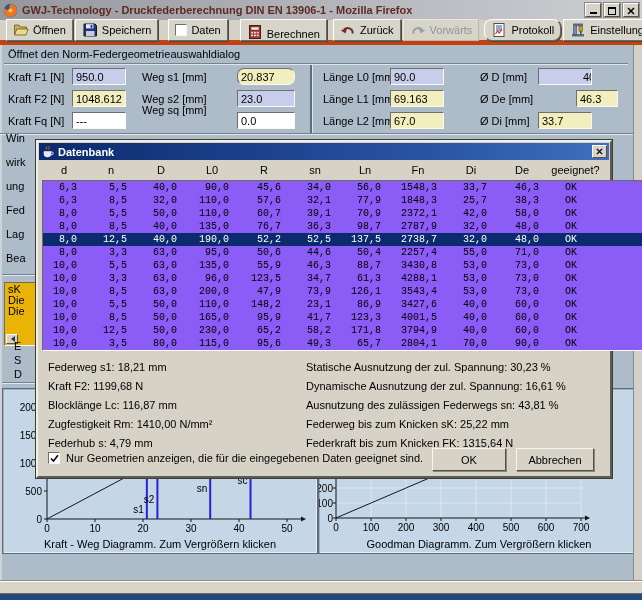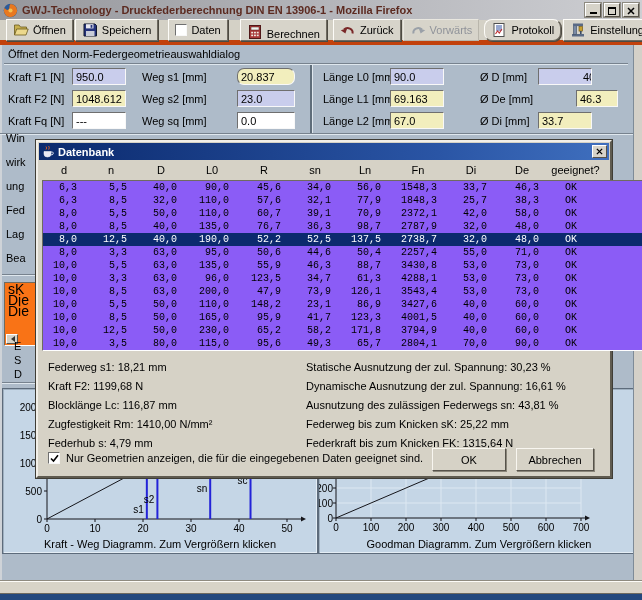--- a/index.html
+++ b/index.html
@@ -38,22 +38,22 @@
 
   .flabel { position:absolute; height:17px; display:flex; align-items:center; }
   .ffield { position:absolute; height:17px; border:1px solid; border-color:#6f6f6f #f8f8f8 #f8f8f8 #6f6f6f;
     padding:1px 3px; display:flex; align-items:center; overflow:hidden; }
   .bg-blue { background:var(--field-blue,#c9cdec); }
   .bg-yellow { background:var(--field-yellow,#f2eebd); }
   .bg-white { background:#fff; }
   .vdivider { position:absolute; left:310px; top:20px; width:2px; height:69px; background:#5f6d7a; box-shadow:1px 0 0 #dfe7ee; }
 
   .frag { position:absolute; white-space:nowrap; }
-  .fragbox { position:absolute; left:4px; top:237px; width:46px; height:64px; background:#f97316;
-    border:1px solid; border-color:#6f6b60 #fff #fff #6f6b60; font-size:14px; line-height:11px; padding:1px 0 0 3px; overflow:hidden; }
+  .fragbox { position:absolute; left:4px; top:237px; width:46px; height:64px; background:#eab308;
+    border:1px solid; border-color:#6f6b60 #fff #fff #6f6b60; font-size:11px; line-height:11px; padding:1px 0 0 3px; overflow:hidden; }
   .scrollbtn { position:absolute; left:1px; bottom:1px; width:12px; height:10px; background:#d6d2c6;
     border:1px solid; border-color:#fff #56524a #56524a #fff; display:flex; align-items:center; justify-content:center; }
   .tri-left { width:0; height:0; border:3px solid transparent; border-right:4px solid #333; margin-right:2px; }
 
   
   .chart { position:absolute; background:var(--chart-bg,#c5d6e6); border:1px solid #5d6b7b;
     box-shadow:inset 1px 1px 0 #9fb0c0, inset -1px -1px 0 #e4edf5; overflow:hidden; }
   .chart svg { position:absolute; left:0; top:0; overflow:visible; }
   .caption { position:absolute; bottom:3px; left:0; width:100%; text-align:center; }
 
@@ -213,21 +213,21 @@
     <div class="flabel" style="left: 8px; top: 23px;">Kraft F1 [N]</div>
         <div class="ffield bg-blue" style="left: 72px; top: 23px; width: 54px;">950.0</div>
         <div class="flabel" style="left: 8px; top: 45px;">Kraft F2 [N]</div>
         <div class="ffield bg-yellow" style="left: 72px; top: 45px; width: 54px;">1048.612</div>
         <div class="flabel" style="left: 8px; top: 67px;">Kraft Fq [N]</div>
         <div class="ffield bg-white" style="left: 72px; top: 67px; width: 54px;">---</div>
         <div class="flabel" style="left: 142px; top: 23px;">Weg s1 [mm]</div>
         <div class="ffield bg-yellow" style="left: 237px; top: 23px; width: 58px; border-radius: 7px;">20.837</div>
         <div class="flabel" style="left: 142px; top: 45px;">Weg s2 [mm]</div>
         <div class="ffield bg-blue" style="left: 237px; top: 45px; width: 58px;">23.0</div>
-        <div class="flabel" style="left: 142px; top: 67px;">Weg sq [mm]</div>
+        <div class="flabel" style="left: 142px; top: 56px;">Weg sq [mm]</div>
         <div class="ffield bg-white" style="left: 237px; top: 67px; width: 58px;">0.0</div>
         <div class="flabel" style="left: 323px; top: 23px;">Länge L0 [mm]</div>
         <div class="ffield bg-blue" style="left: 390px; top: 23px; width: 54px;">90.0</div>
         <div class="flabel" style="left: 323px; top: 45px;">Länge L1 [mm]</div>
         <div class="ffield bg-yellow" style="left: 390px; top: 45px; width: 54px;">69.163</div>
         <div class="flabel" style="left: 323px; top: 67px;">Länge L2 [mm]</div>
         <div class="ffield bg-yellow" style="left: 390px; top: 67px; width: 54px;">67.0</div>
         <div class="flabel" style="left: 480px; top: 23px;">Ø D [mm]</div>
         <div class="ffield bg-blue" style="left: 538px; top: 23px; width: 54px; padding-left: 44px;">40.0</div>
         <div class="flabel" style="left: 480px; top: 45px;">Ø De [mm]</div>

